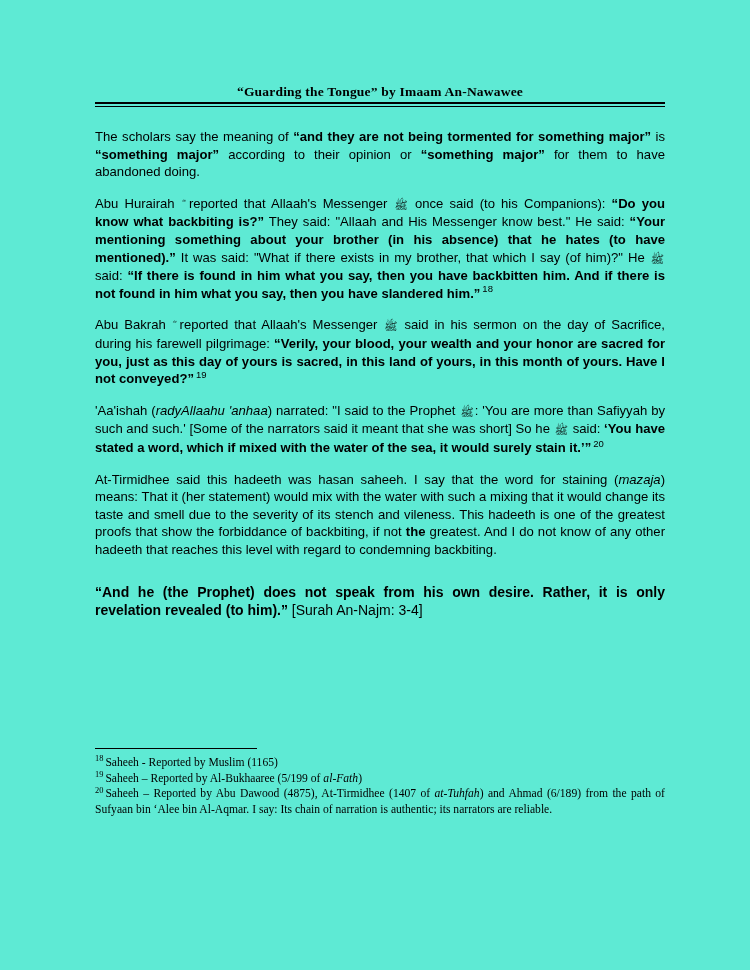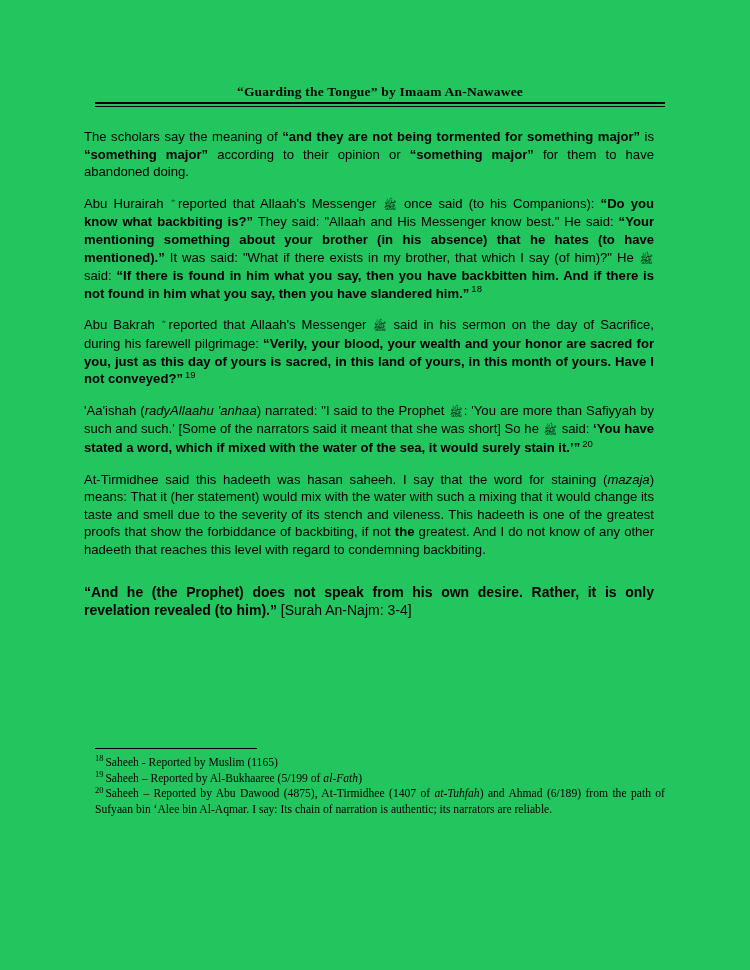--- a/index.html
+++ b/index.html
@@ -13,21 +13,21 @@
     height: 970px;
     font-family: "Liberation Sans", sans-serif;
     color: #000000;
     overflow: hidden;
   }
 
   .page {
     position: relative;
     width: 750px;
     height: 970px;
-    background: #22c55e;
+    background: #5eead4;
     box-sizing: border-box;
   }
 
   
   .running-header {
     position: absolute;
     left: 95px;
     top: 84px;
     width: 570px;
   }
@@ -45,21 +45,21 @@
     width: 100%;
     border-top: 2.6px solid #000;
     border-bottom: 0.8px solid #000;
     height: 2px;
     box-sizing: content-box;
   }
 
   
   .content {
     position: absolute;
-    left: 84px;
+    left: 95px;
     top: 128px;
     width: 570px;
   }
 
   p.para {
     margin: 0 0 14px 0;
     font-size: 13.1px;
     line-height: 17.6px;
     text-align: justify;
     text-justify: inter-word;

